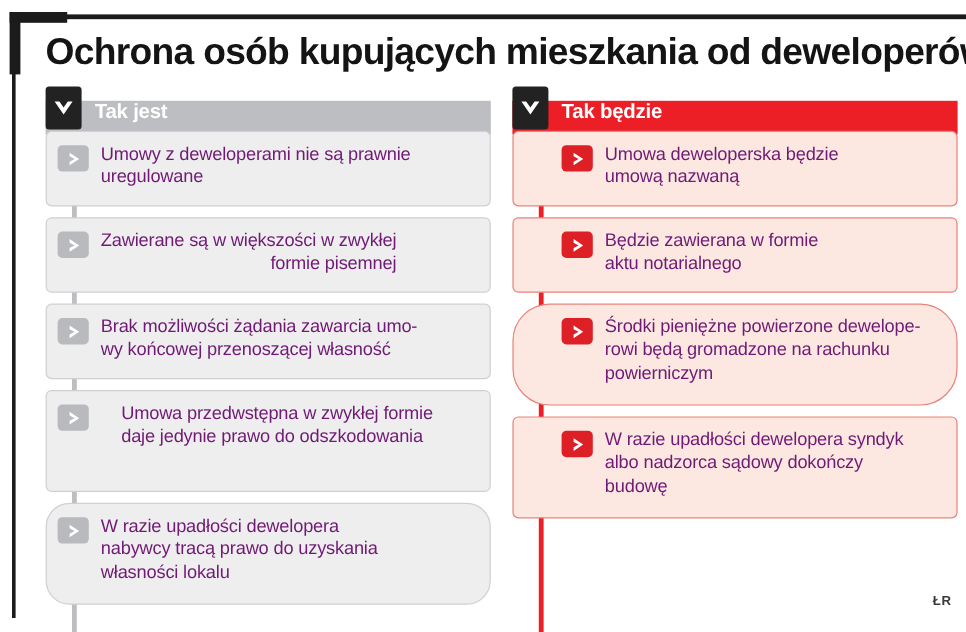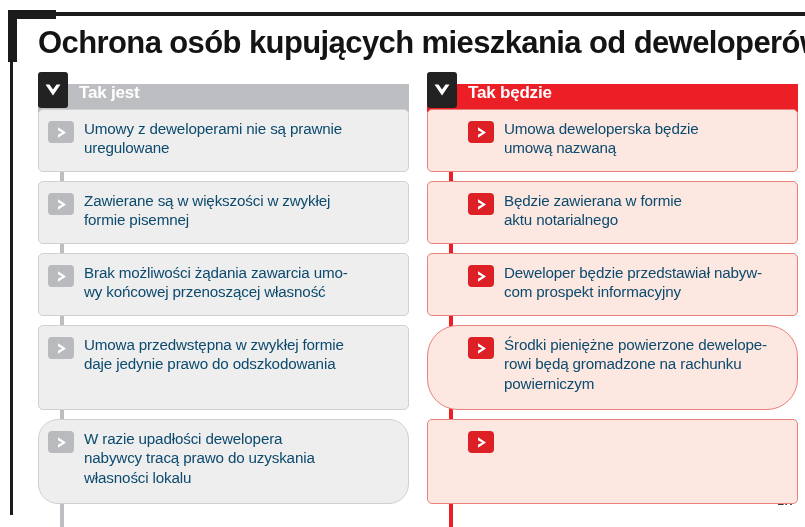--- a/index.html
+++ b/index.html
@@ -180,30 +180,30 @@
     margin-top: 2px;
   }
   .column.left .item-icon { background: #b9babd; }
   .column.right .item-icon { background: #dd1f26; }
   .item-icon svg { display: block; }
 
   .item-text {
     margin-left: 10px;
     font-size: 15.2px;
     line-height: 1.28;
-    color: #0c4a6e;
+    color: #701a75;
     letter-spacing: -0.15px;
     white-space: pre-line;
   }
 
   
   .h-a { min-height: 63px; }
-  .h-b { min-height: 63px; }
+  .h-b { min-height: 63px; text-align: right; }
   .h-c { min-height: 63px; }
-  .h-d { min-height: 85px; }
+  .h-d { min-height: 85px; gap: 17px; }
   .h-e { min-height: 85px; border-radius: 20px; }
 
   .h-ra { min-height: 63px; }
   .h-rb { min-height: 63px; }
   .h-rc { min-height: 63px; }
   .h-rd { min-height: 85px; border-radius: 31px; }
   .h-re { min-height: 85px; }
 
   
   .credit {
@@ -323,47 +323,41 @@
       <div class="item h-rb">
         <div class="item-icon">
           <svg width="15" height="15" viewBox="0 0 15 15" aria-hidden="true">
             <path d="M4 2.2 L4 5.3 L8.2 7.5 L4 9.7 L4 12.8 L12 7.5 Z" fill="#ffffff"></path>
           </svg>
         </div>
         <div class="item-text">Będzie zawierana w formie
 aktu notarialnego</div>
       </div>
 
-      <div class="item h-rc">
-        <div class="item-icon">
-          <svg width="15" height="15" viewBox="0 0 15 15" aria-hidden="true">
-            <path d="M4 2.2 L4 5.3 L8.2 7.5 L4 9.7 L4 12.8 L12 7.5 Z" fill="#ffffff"></path>
-          </svg>
-        </div>
-        <div class="item-text">Deweloper będzie przedstawiał nabyw-
-com prospekt informacyjny</div>
-      </div>
 
       <div class="item h-rd">
         <div class="item-icon">
           <svg width="15" height="15" viewBox="0 0 15 15" aria-hidden="true">
             <path d="M4 2.2 L4 5.3 L8.2 7.5 L4 9.7 L4 12.8 L12 7.5 Z" fill="#ffffff"></path>
           </svg>
         </div>
         <div class="item-text">Środki pieniężne powierzone dewelope-
 rowi będą gromadzone na rachunku
 powierniczym</div>
       </div>
 
       <div class="item h-re">
         <div class="item-icon">
           <svg width="15" height="15" viewBox="0 0 15 15" aria-hidden="true">
             <path d="M4 2.2 L4 5.3 L8.2 7.5 L4 9.7 L4 12.8 L12 7.5 Z" fill="#ffffff"></path>
           </svg>
         </div>
+        <div class="item-text">W razie upadłości dewelopera syndyk
+albo nadzorca sądowy dokończy
+budowę</div>
       </div>
     </div>
 
   </div>
 
   <div class="credit">ŁR</div>
 
 </div>
 
 </body></html>

